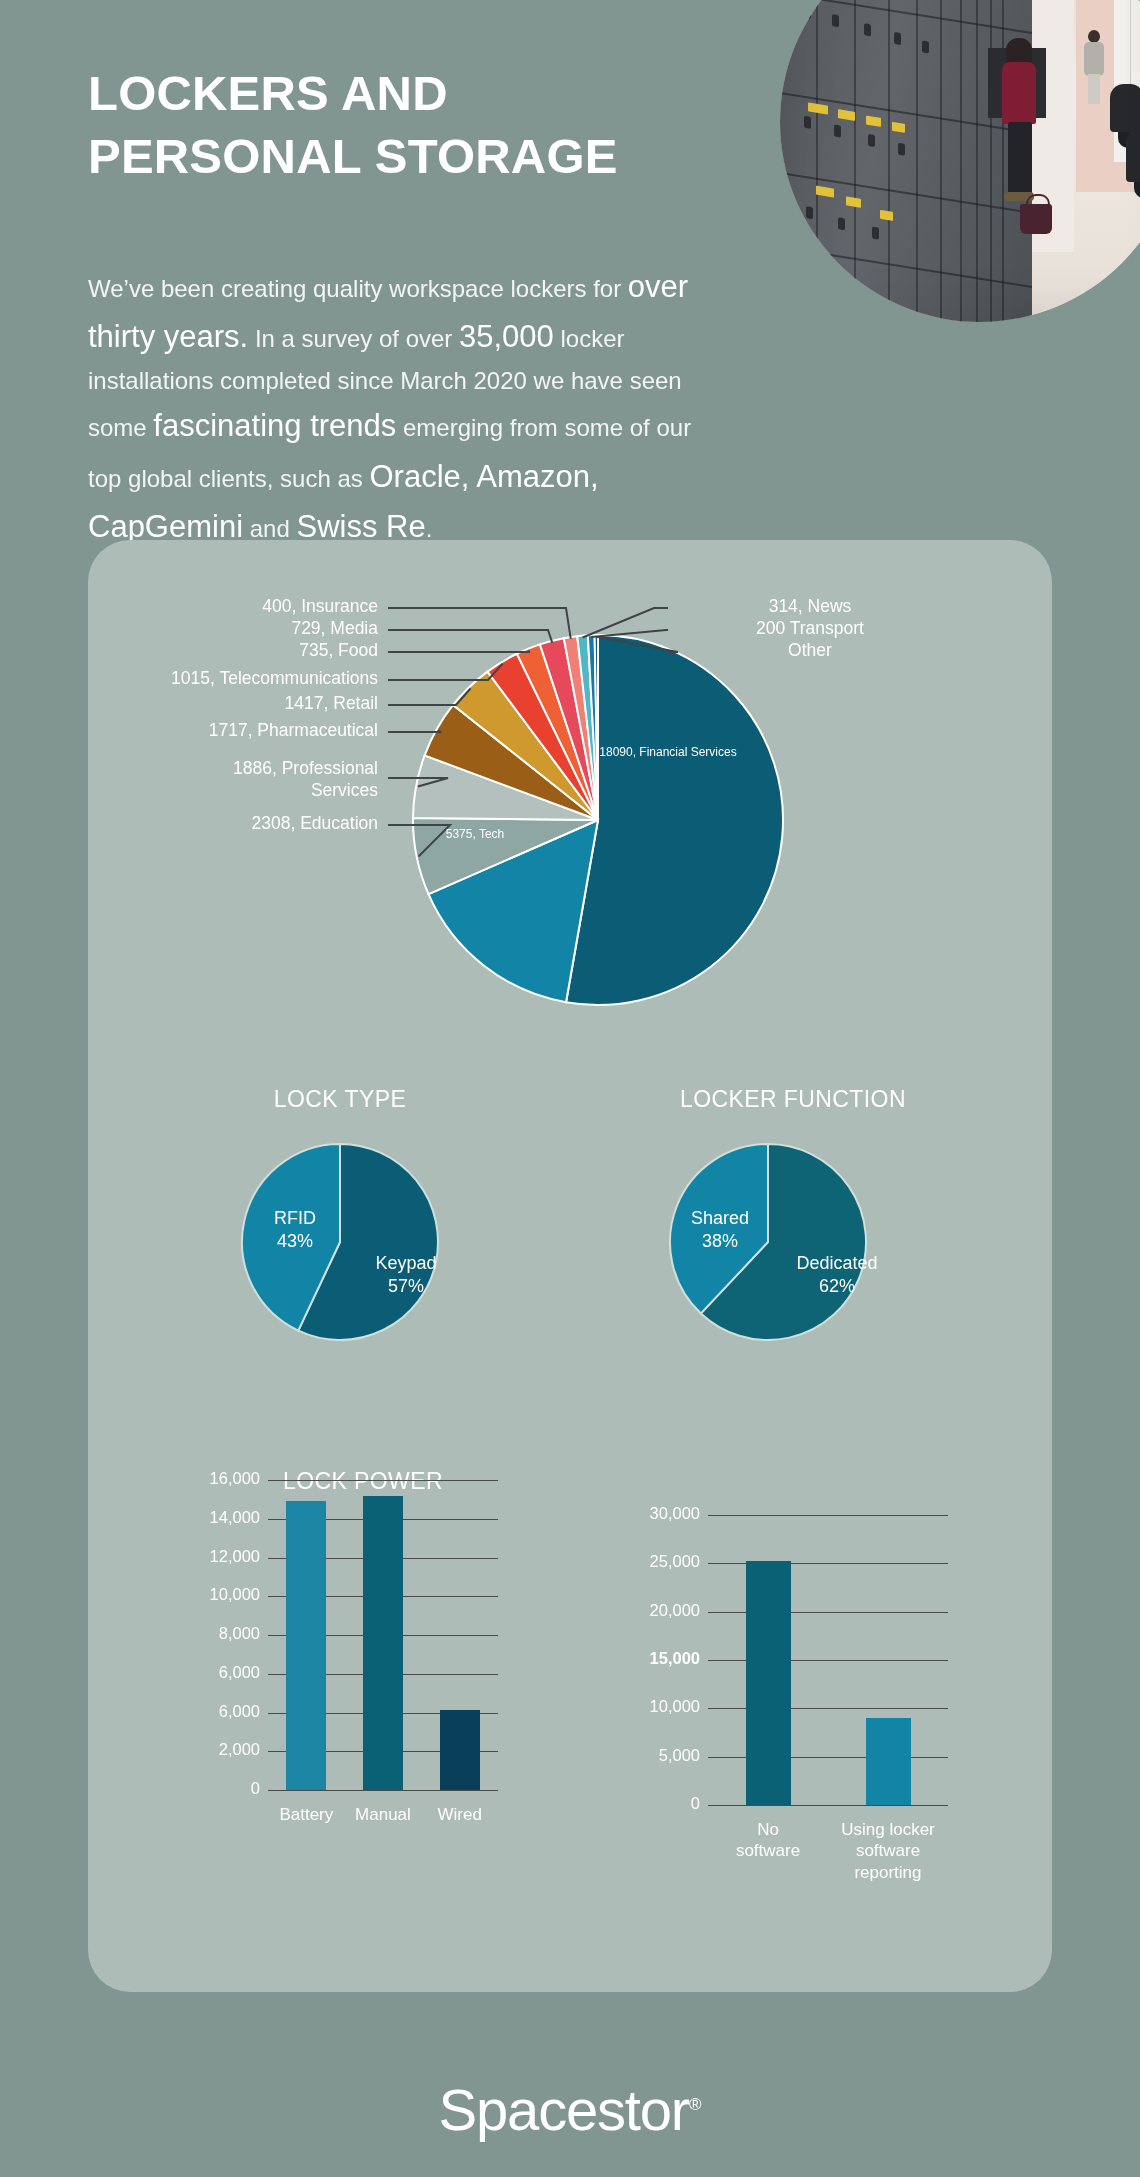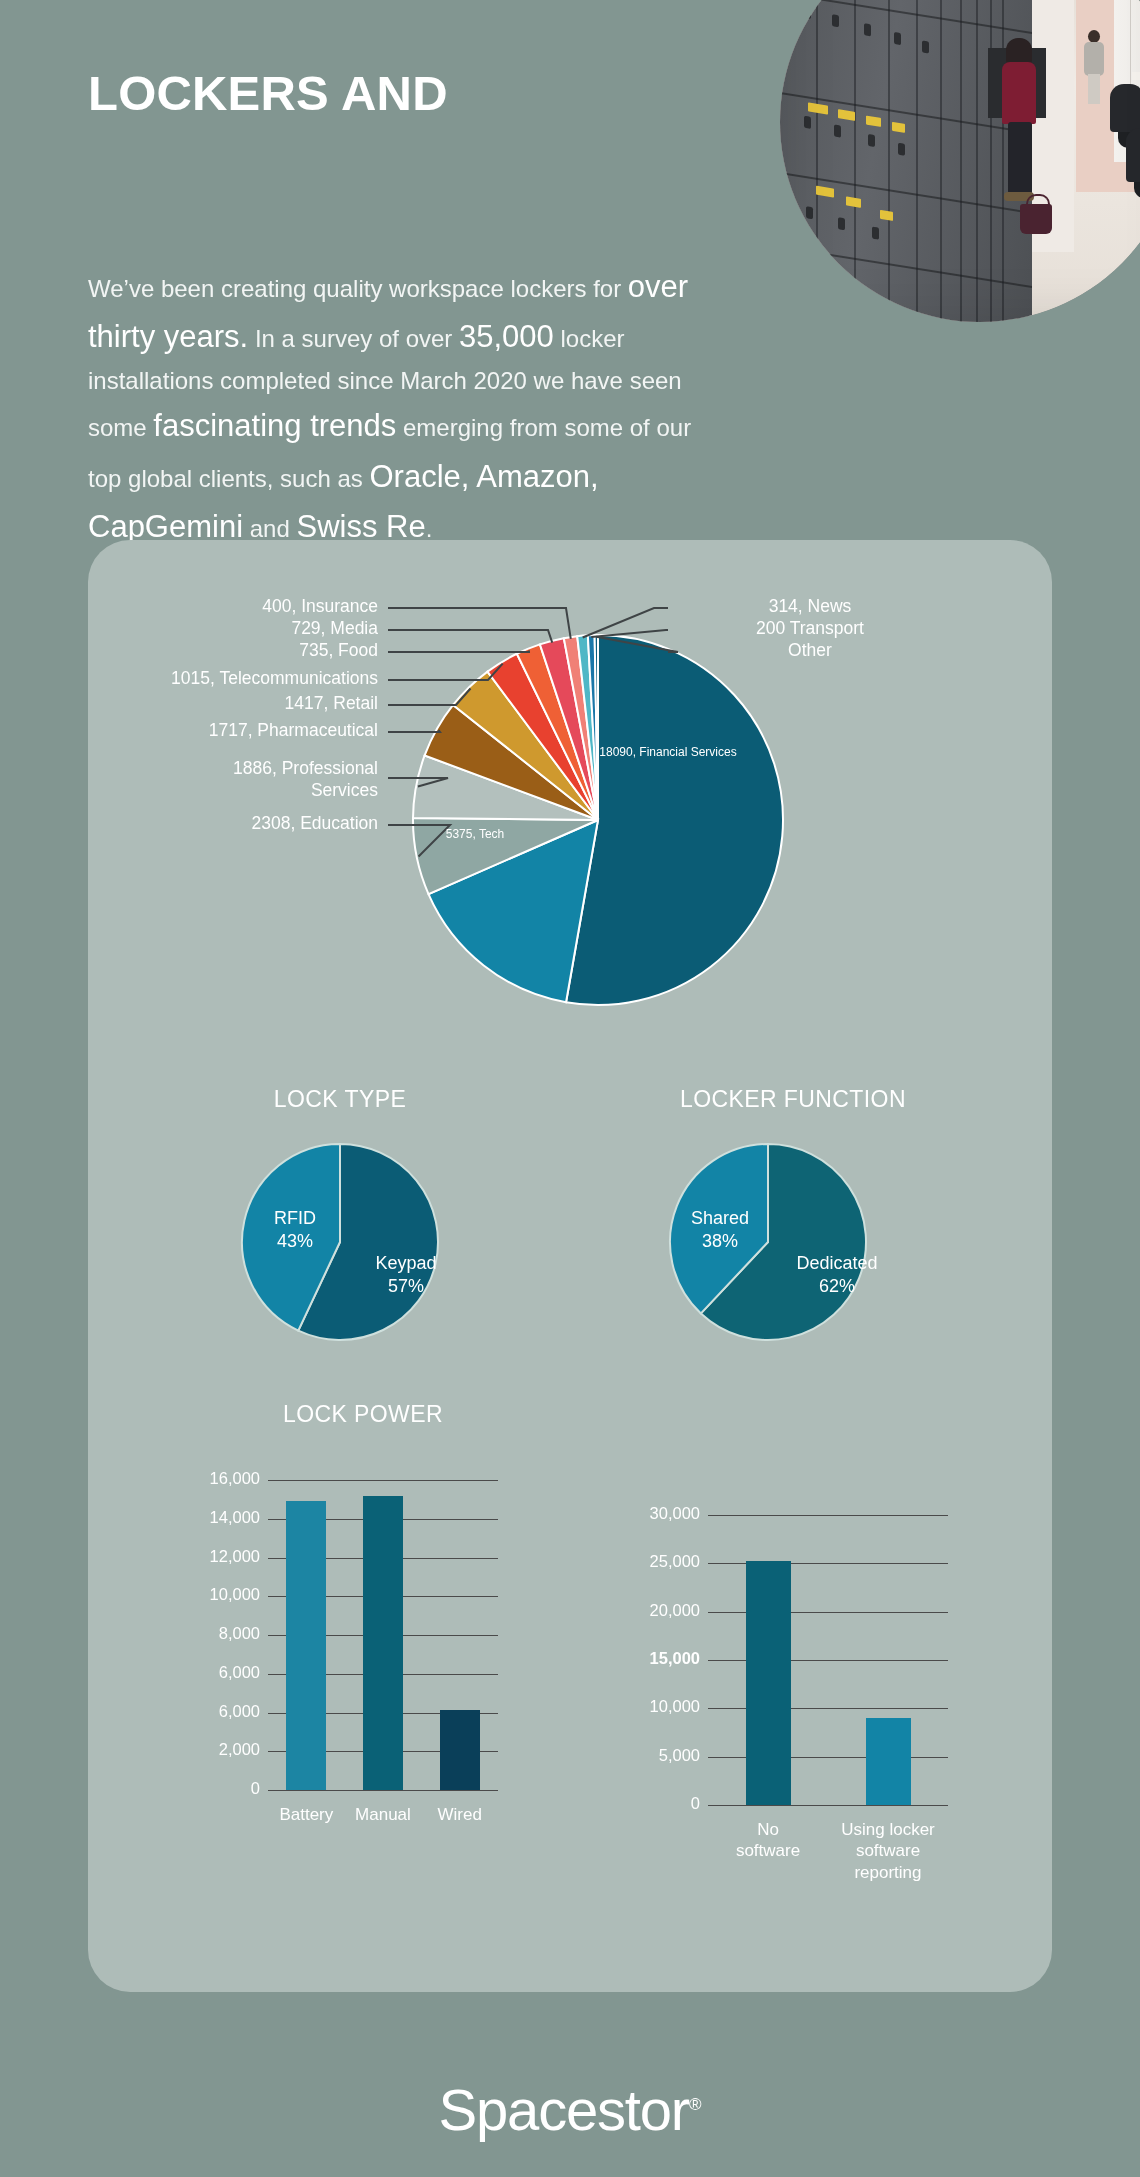--- a/index.html
+++ b/index.html
@@ -183,20 +183,21 @@
       <div class="ph ph-desk" style="left:352px;top:150px;width:48px;height:8px;"></div>
 
       <div class="ph ph-chair" style="left:330px;top:162px;width:34px;height:48px;"></div>
       <div class="ph ph-chair" style="left:346px;top:206px;width:38px;height:54px;"></div>
 
       <div class="ph ph-vignette"></div>
     </div>
 
     <div class="hero-title">
       <span>LOCKERS AND</span>
+      <span class="l2">PERSONAL STORAGE</span>
     </div>
 
     <div class="hero-para">
       <span>We’ve been creating quality workspace lockers for</span>
       <span class="big">over thirty years.</span><span> In a survey of over </span><span class="big">35,000</span><span> locker installations completed since March 2020 we have seen some </span><span class="big">fascinating trends</span><span> emerging from some of our top global clients, such as </span><span class="big">Oracle, Amazon, CapGemini</span><span> and </span><span class="big">Swiss Re</span><span>.</span>
     </div>
   </div>
 
   <div class="card">
 
@@ -278,21 +279,21 @@
     </svg>
     <div class="mini-lbl" style="left:572px;top:667px;width:120px;">
       <span>Shared</span><br>
       <span>38%</span>
     </div>
     <div class="mini-lbl" style="left:684px;top:712px;width:130px;">
       <span>Dedicated</span><br>
       <span>62%</span>
     </div>
 
-    <div class="sect-title" style="left:130px;top:860px;width:290px;">LOCK POWER</div>
+    <div class="sect-title" style="left:130px;top:927px;width:290px;">LOCK POWER</div>
     <div id="lockpower-chart" style="position:absolute;left:20px;top:930px;width:430px;height:380px;">
         <div class="grid-line" style="left: 160px; top: 320px; width: 230px;"></div>
         <div class="axis-lbl" style="left: 56px; top: 309px; width: 96px; font-size: 16.5px;">0</div>
         <div class="grid-line" style="left: 160px; top: 281.25px; width: 230px;"></div>
         <div class="axis-lbl" style="left: 56px; top: 270.25px; width: 96px; font-size: 16.5px;">2,000</div>
         <div class="grid-line" style="left: 160px; top: 242.5px; width: 230px;"></div>
         <div class="axis-lbl" style="left: 56px; top: 231.5px; width: 96px; font-size: 16.5px;">6,000</div>
         <div class="grid-line" style="left: 160px; top: 203.75px; width: 230px;"></div>
         <div class="axis-lbl" style="left: 56px; top: 192.75px; width: 96px; font-size: 16.5px;">6,000</div>
         <div class="grid-line" style="left: 160px; top: 165px; width: 230px;"></div>

